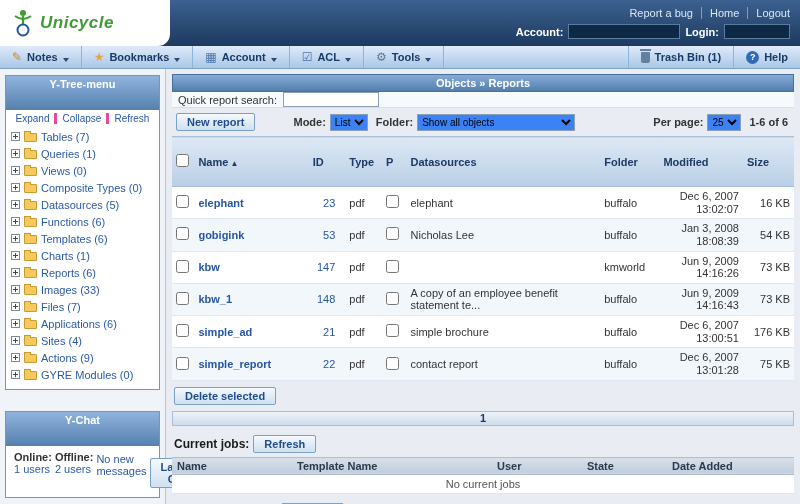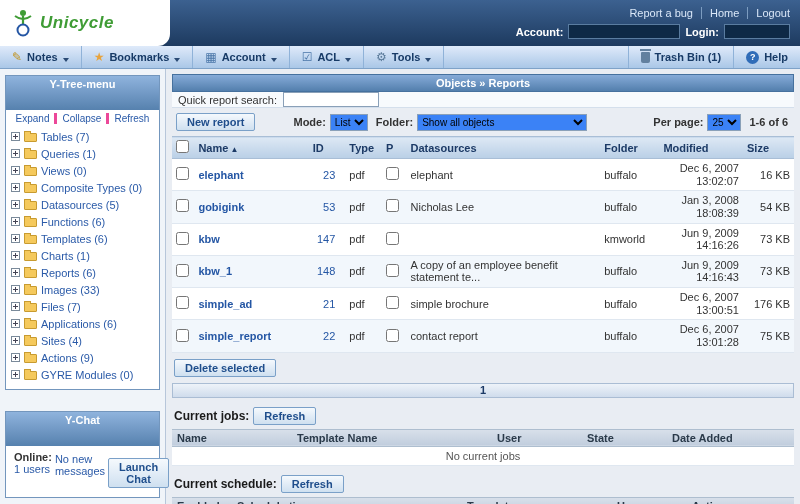--- a/index.html
+++ b/index.html
@@ -65,21 +65,21 @@
   .search-row .lab { color:#333; }
   .search-input { width:96px; height:15px; border:1px solid #8aa0b8; font-size:10px; padding:0 2px; }
   .toolbar { display:flex; align-items:center; gap:8px; padding:5px 4px; }
   .group { display:flex; align-items:center; gap:4px; font-weight:bold; color:#333; }
   .group.mode { margin-left:30px; }
   .spacer { flex:1; }
   select { font-size:10px; height:17px; border:1px solid #8aa0b8; background:#3b82f6; font-family:inherit; }
   .range { font-weight:bold; color:#333; padding-right:2px; }
 
   table { border-collapse:collapse; width:100%; background:#fff; }
-  .grid th { background:linear-gradient(#dde8f4,#b9cfe6); border-top:1px solid #a9bed6; border-bottom:1px solid #a9bed6; color:#1c3a66; text-align:left; font-size:11px; padding:3px 4px; cursor:pointer; }
+  .grid th { background:linear-gradient(#dde8f4,#b9cfe6); border-top:1px solid #a9bed6; border-bottom:1px solid #a9bed6; color:#1c3a66; text-align:left; font-size:11px; padding:17px 4px; cursor:pointer; }
   .grid td { border-bottom:1px solid #dfe7f0; padding:3px 4px; font-size:11px; color:#333; vertical-align:middle; }
   .grid tbody tr:nth-child(even) td { background:#f2f7fc; }
   .grid .name a { color:#2456a4; font-weight:bold; }
   .grid .id { text-align:right; padding-right:10px; } .grid .id a { color:#2456a4; }
   .grid .mod { text-align:right; line-height:1.15; } .grid .mod span { display:block; }
   .grid .size { text-align:right; }
   .sort-arrow { font-size:8px; color:#1c3a66; margin-left:2px; }
   .delete-row { padding:6px 2px; }
   .pagebar { height:15px; background:linear-gradient(#eef3f9,#cfdcec); border:1px solid #aabdd4; text-align:center; line-height:13px; flex:0 0 auto; }
   .pagebar span { font-weight:bold; color:#1c3a66; cursor:pointer; }
@@ -247,20 +247,24 @@
         </ul>
       </section>
 
       <section class="panel chat-panel">
         <div class="panel-header">Y-Chat</div>
         <div class="chat-body">
           <div class="chat-line">
             <span class="lab">Online:</span>
             <span class="val">1 users</span>
           </div>
+          <div class="chat-line">
+            <span class="lab">Offline:</span>
+            <span class="val">2 users</span>
+          </div>
           <div class="chat-msg">No new messages</div>
           <button class="btn chat-btn">Launch Chat</button>
         </div>
       </section>
     </aside>
 
     <main class="main">
       <div class="crumb-bar">Objects » Reports</div>
 
       <div class="search-row">
@@ -269,21 +273,21 @@
       </div>
 
       <div class="toolbar">
         <button class="btn">New report</button>
         <div class="group mode">
           <span>Mode:</span>
           <select><option>List</option></select>
         </div>
         <div class="group">
           <span>Folder:</span>
-          <select style="width:170px;"><option>Show all objects</option></select>
+          <select style="width:158px;"><option>Show all objects</option></select>
         </div>
         <div class="spacer"></div>
         <div class="group">
           <span>Per page:</span>
           <select><option>25</option></select>
         </div>
         <span class="range">1-6 of 6</span>
       </div>
 
       <table class="grid">

